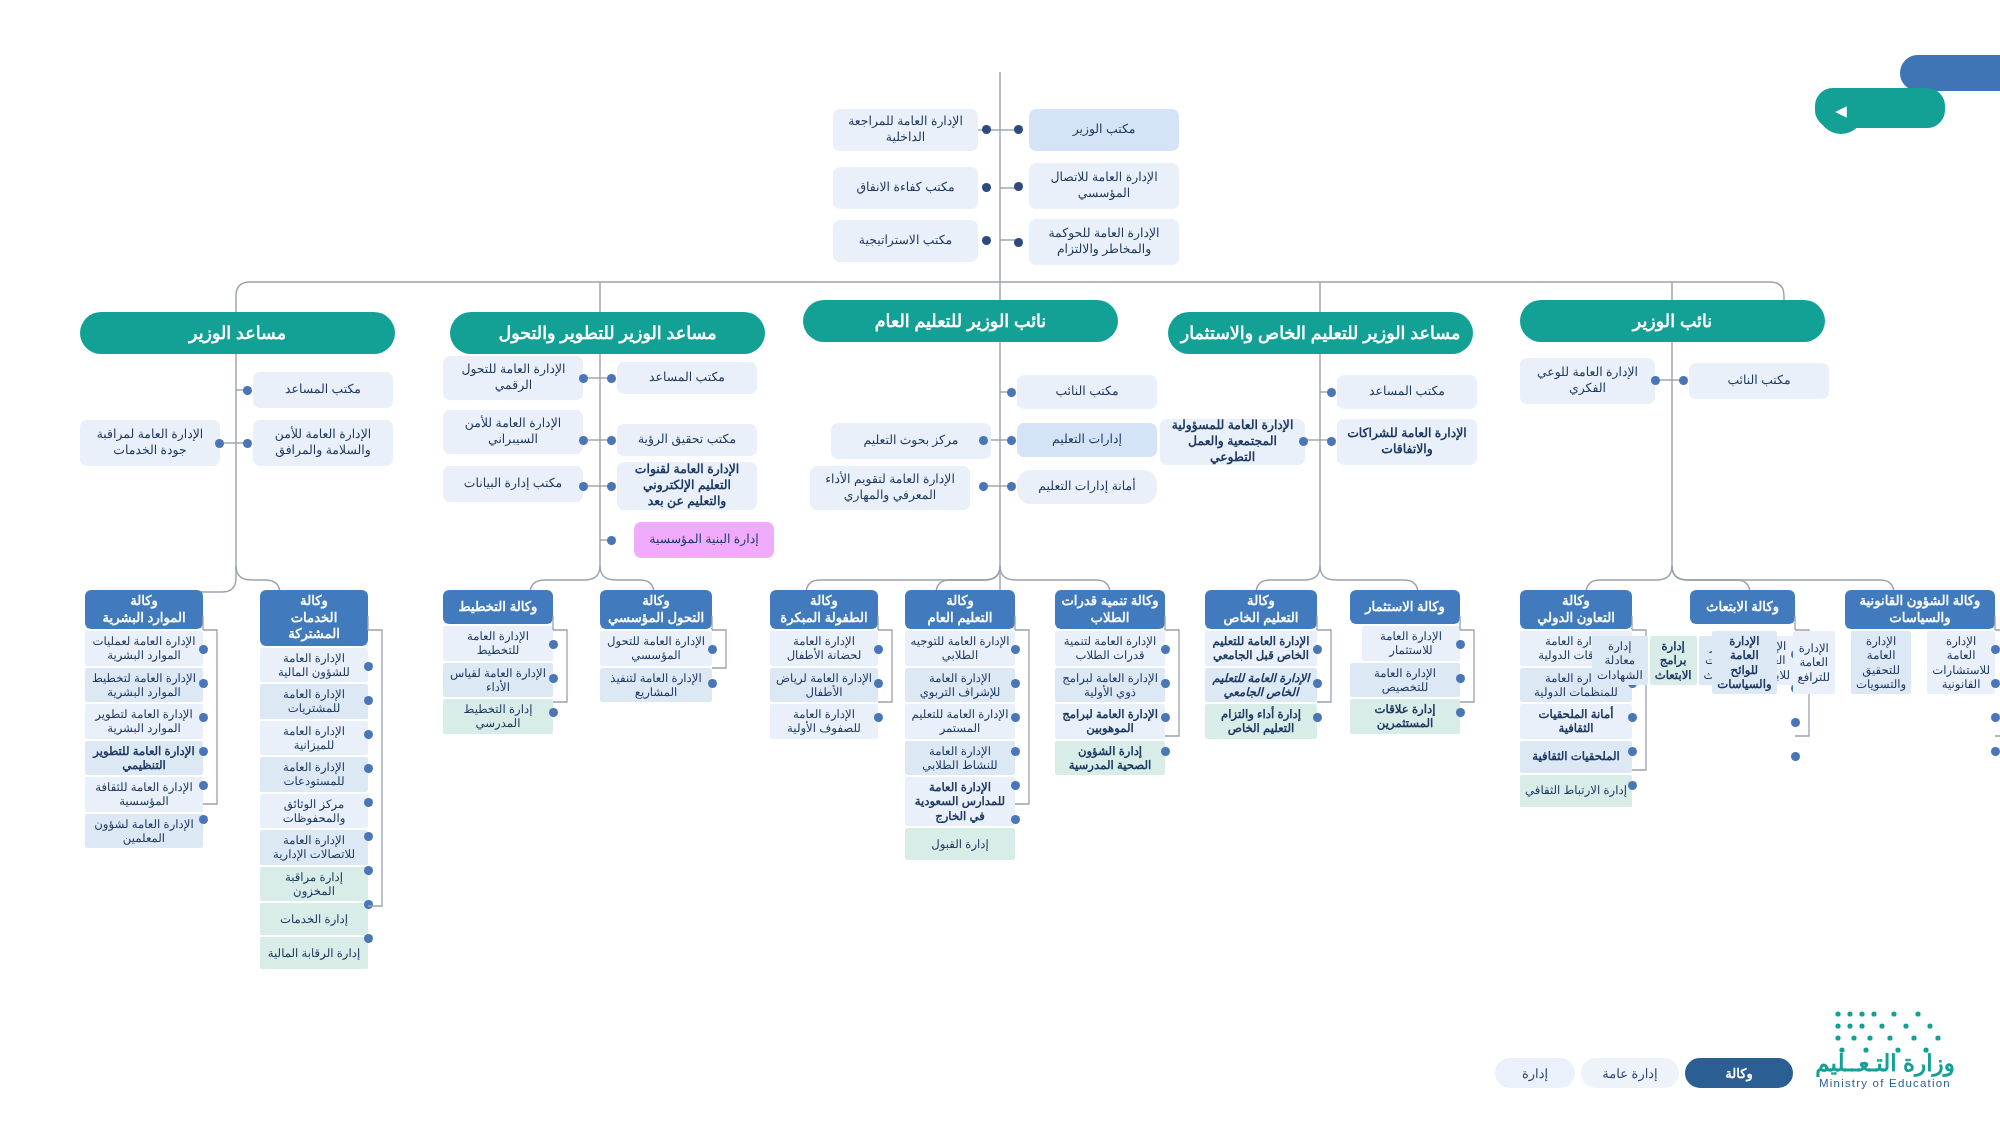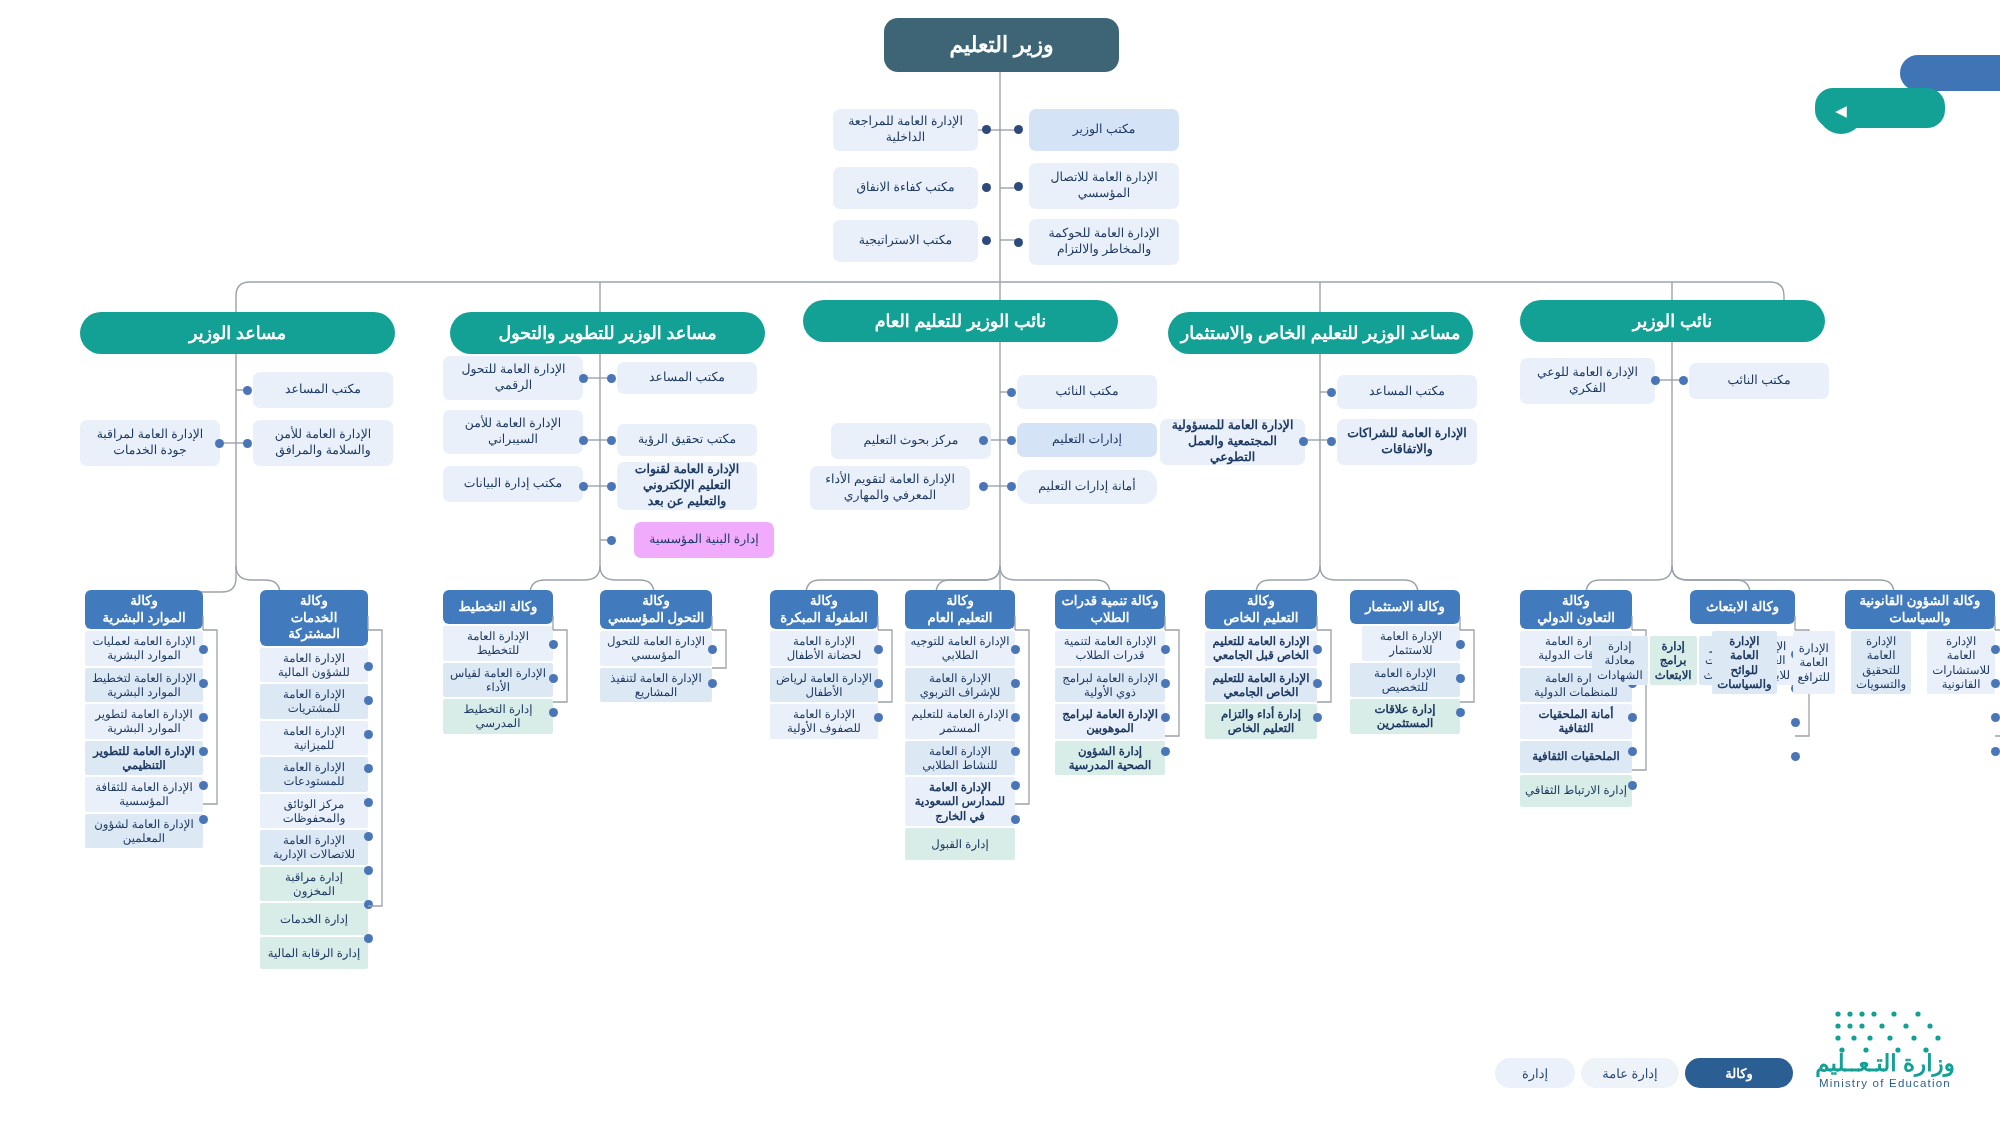--- a/index.html
+++ b/index.html
@@ -145,23 +145,20 @@
       <path d="M1672 566 Q1672 580 1688 580 L1880 580 Q1894 580 1894 594 L1894 600"></path>
     </g>
   </svg>
 
   <div class="decoBlue" style="left:1900px; top:55px; width:120px; height:36px;"></div>
   <div class="decoTeal" style="left:1815px; top:88px; width:130px; height:40px;"></div>
   <div class="playBtn" style="left:1818px; top:88px;">
     <span>◀</span>
   </div>
 
-  <div class="node minister" style="left:884px; top:18px; width:235px; height:54px;">
-    <span>وزير التعليم</span>
-  </div>
 
   <div class="node chip" style="left:833px; top:109px; width:145px; height:42px;">
     <span>الإدارة العامة للمراجعة الداخلية</span>
   </div>
   <div class="node chip" style="left:833px; top:167px; width:145px; height:42px;">
     <span>مكتب كفاءة الانفاق</span>
   </div>
   <div class="node chip" style="left:833px; top:220px; width:145px; height:42px;">
     <span>مكتب الاستراتيجية</span>
   </div>
@@ -409,21 +406,21 @@
         <svg width="22" height="142" style="position: absolute; left: 110px; top: 26px; overflow: visible;">
           <path d="M0 14 H14 V120 H0 M0 0 V14" stroke="#9aa3ab" stroke-width="1.3" fill="none"></path>
         </svg>
       </div>
       <div style="position: absolute; left: 1205px; top: 590px; width: 112px;">
         <div class="agency" style="width: 100%; display: flex; align-items: center; justify-content: center; text-align: center; min-height: 34px; white-space: pre-line;">وكالة
 التعليم الخاص</div>
         <div style="display: flex; flex-direction: column; gap: 2px; margin-top: 2px; position: relative;">
           <div class="arow b" style="text-align: center; min-height: 32px; display: flex; align-items: center; justify-content: center;">الإدارة العامة للتعليم الخاص قبل الجامعي</div>
           <div class="dot lt" style="left: 108px; top: 14px;"></div>
-          <div class="arow alt b" style="text-align: center; min-height: 32px; display: flex; align-items: center; justify-content: center;">الإدارة العامة للتعليم الخاص الجامعي</div>
+          <div class="arow alt b" style="text-align: center; min-height: 32px; display: flex; align-items: center; justify-content: center; font-style: italic;">الإدارة العامة للتعليم الخاص الجامعي</div>
           <div class="dot lt" style="left: 108px; top: 48px;"></div>
           <div class="arow mint b" style="text-align: center; min-height: 32px; display: flex; align-items: center; justify-content: center;">إدارة أداء والتزام التعليم الخاص</div>
           <div class="dot lt" style="left: 108px; top: 82px;"></div>
         </div>
         <svg width="22" height="108" style="position: absolute; left: 112px; top: 26px; overflow: visible;">
           <path d="M0 14 H14 V86 H0 M0 0 V14" stroke="#9aa3ab" stroke-width="1.3" fill="none"></path>
         </svg>
       </div>
       <div style="position: absolute; left: 1350px; top: 590px; width: 110px;">
         <div class="agency" style="width: 100%; display: flex; align-items: center; justify-content: center; text-align: center; min-height: 34px; white-space: pre-line;">وكالة الاستثمار</div>

